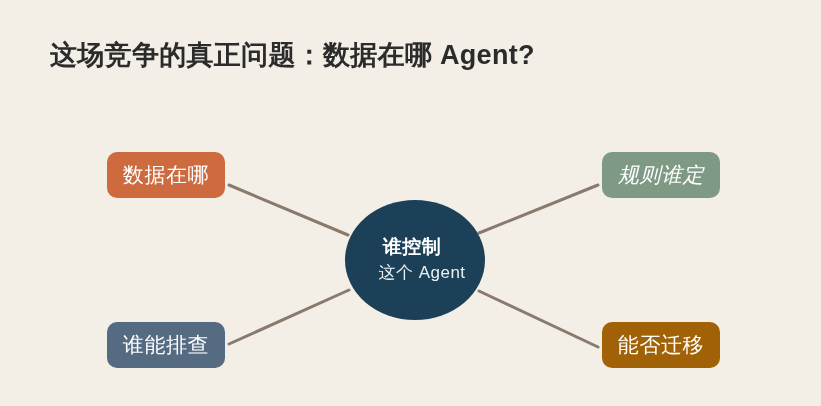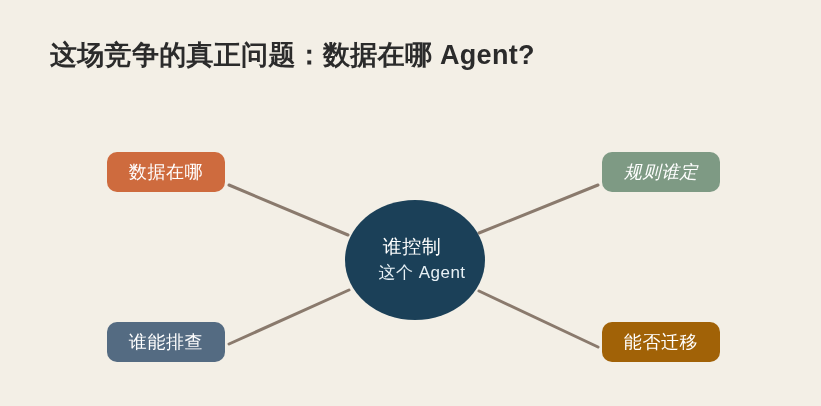--- a/index.html
+++ b/index.html
@@ -33,27 +33,27 @@
   #edges {
     position: absolute;
     left: 0;
     top: 0;
     width: 821px;
     height: 406px;
   }
   .node-box {
     position: absolute;
     width: 118px;
-    height: 40px;
+    height: 46px;
     border-radius: 10px;
     display: flex;
     align-items: center;
     justify-content: center;
     color: #FFFFFF;
-    font-size: 18px;
+    font-size: 21px;
     letter-spacing: 0.6px;
     box-sizing: border-box;
   }
   #node-data     { left: 107px; top: 152px; background: #CE6B3E; }
   #node-rules    { left: 602px; top: 152px; background: #7E9A84; font-style: italic; }
   #node-triage   { left: 107px; top: 322px; background: #546B82; }
   #node-migrate  { left: 602px; top: 322px; background: #a16207; }
 
   #hub {
     position: absolute;
@@ -63,21 +63,21 @@
     height: 120px;
     border-radius: 50%;
     background: #1B4058;
     display: flex;
     flex-direction: column;
     align-items: center;
     justify-content: center;
   }
   #hub-line1 {
     font-size: 19px;
-    font-weight: normal;
+    font-weight: bold;
     color: #FFFFFF;
     letter-spacing: 0.5px;
     line-height: 24px;
     margin-left: -6px;
   }
   #hub-line2 {
     font-size: 17px;
     font-weight: normal;
     color: #E8F1F6;
     letter-spacing: 0.5px;

